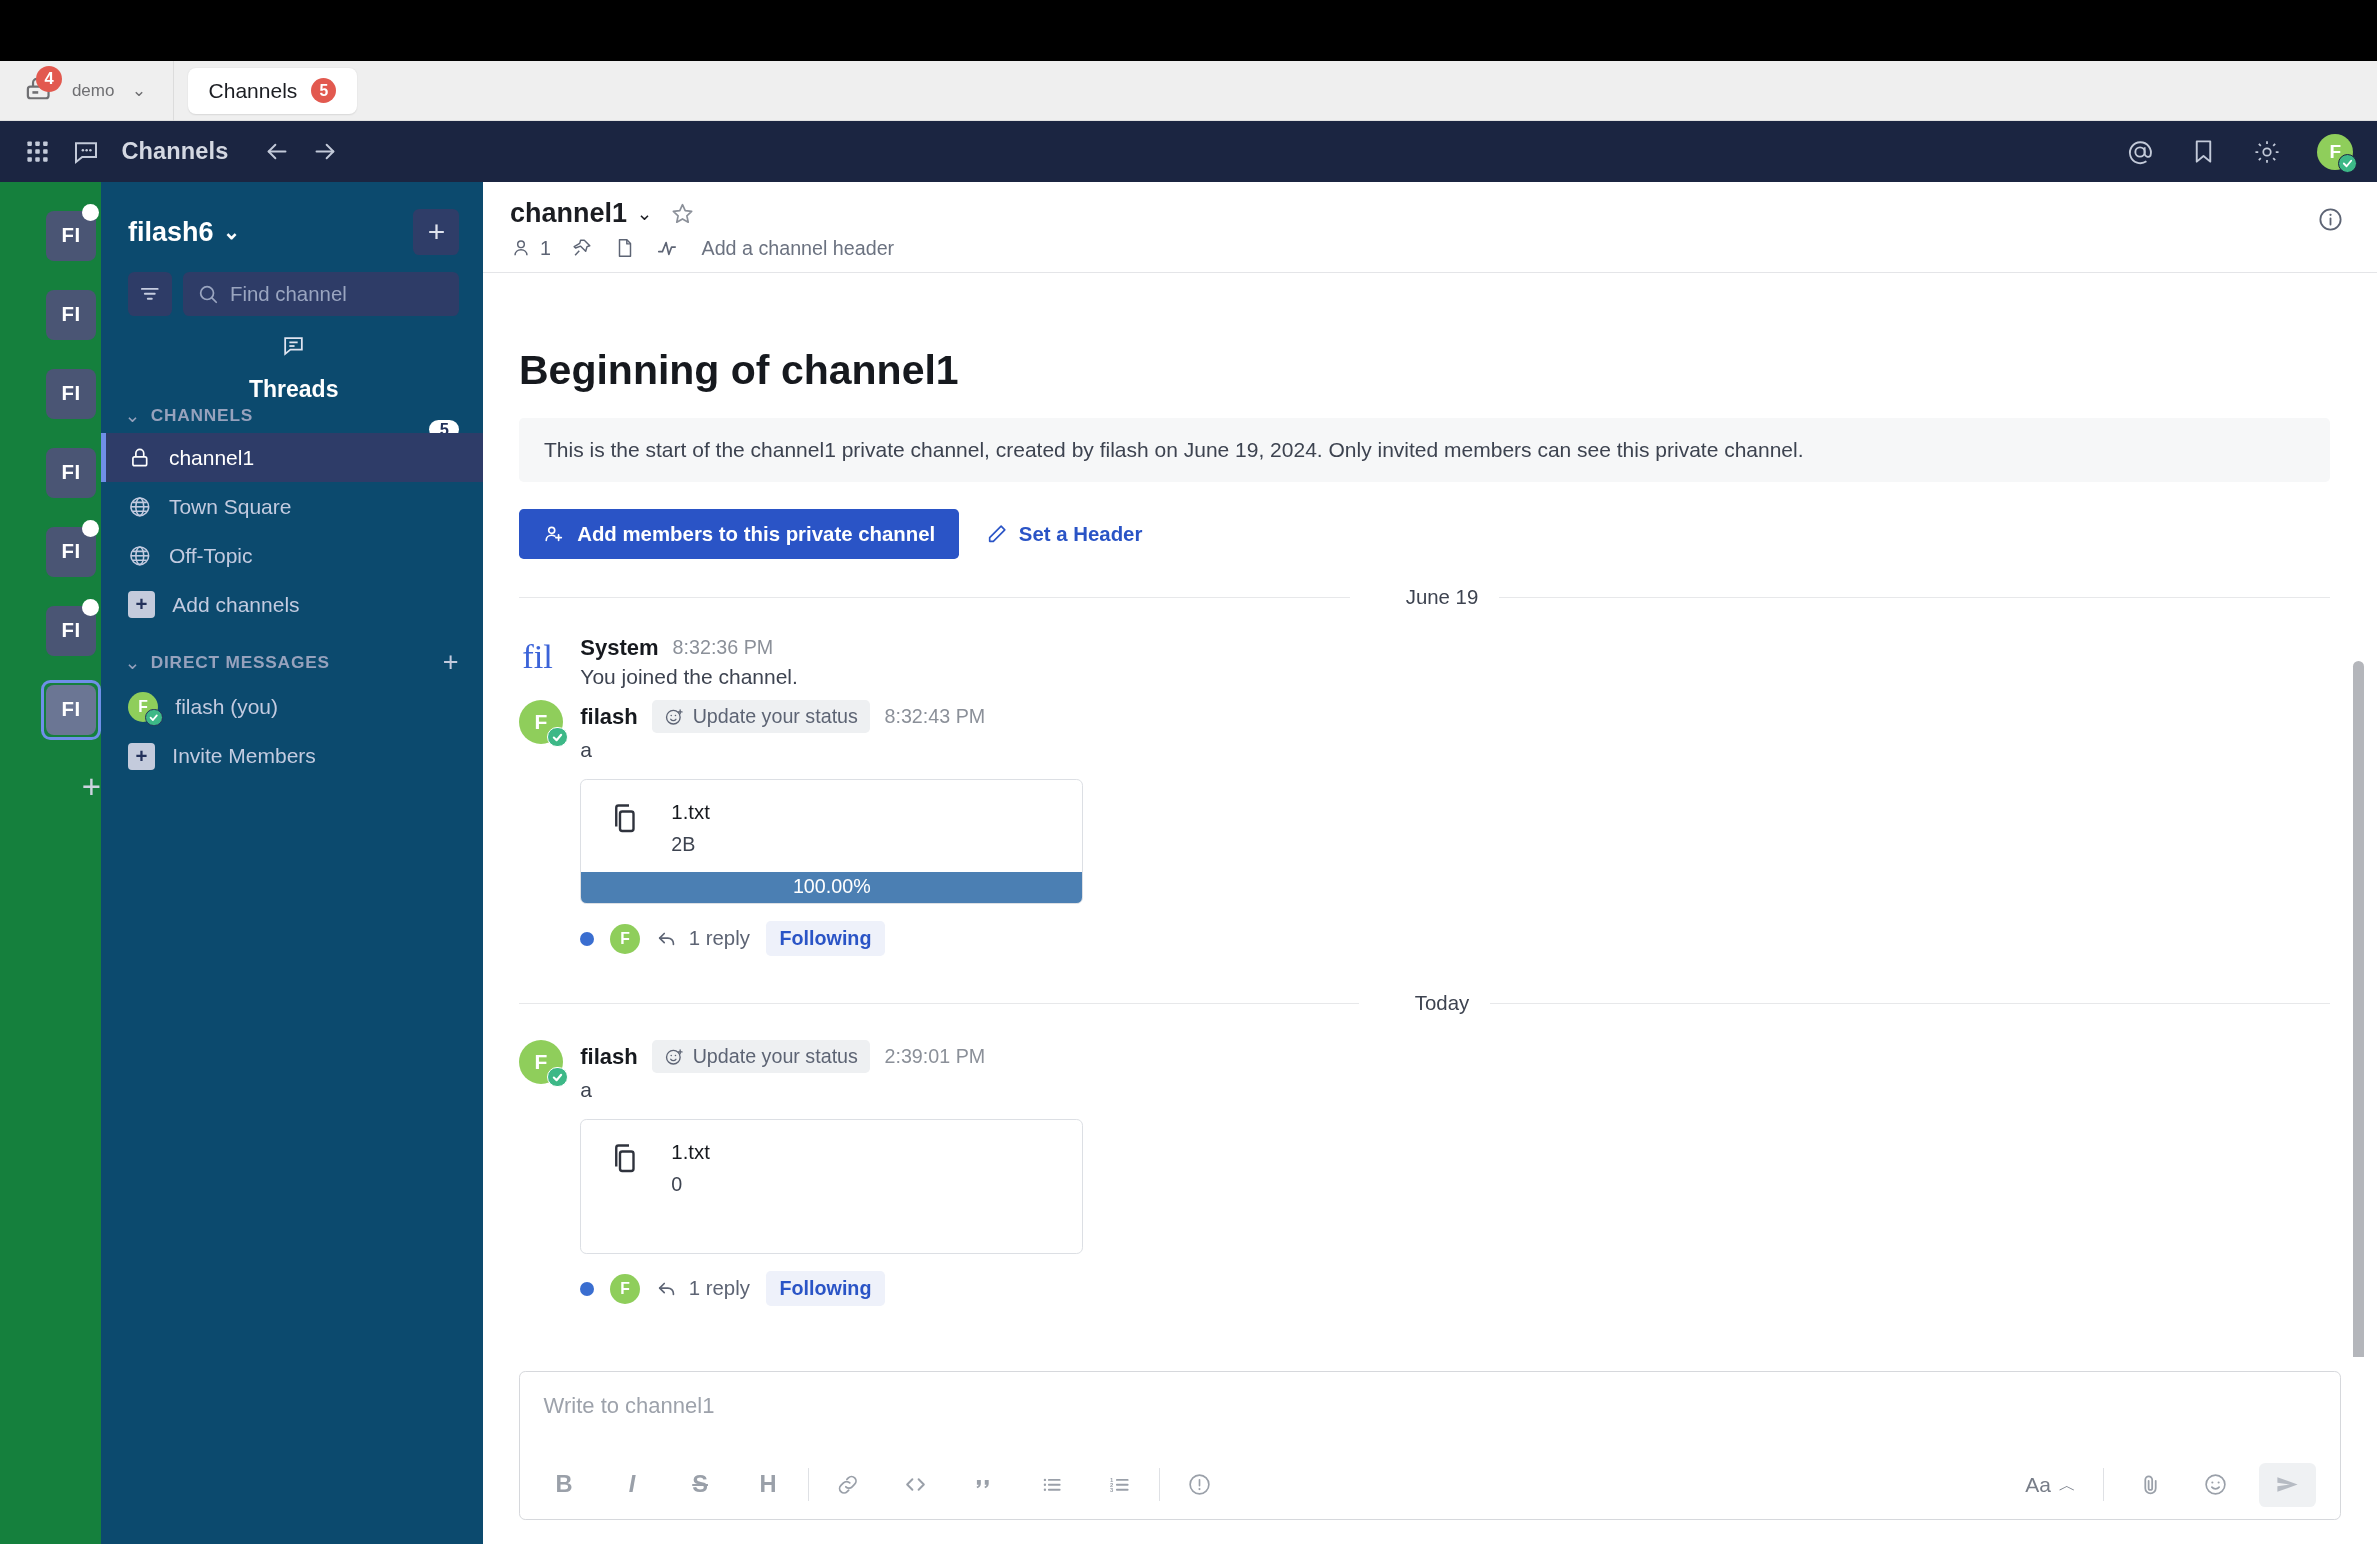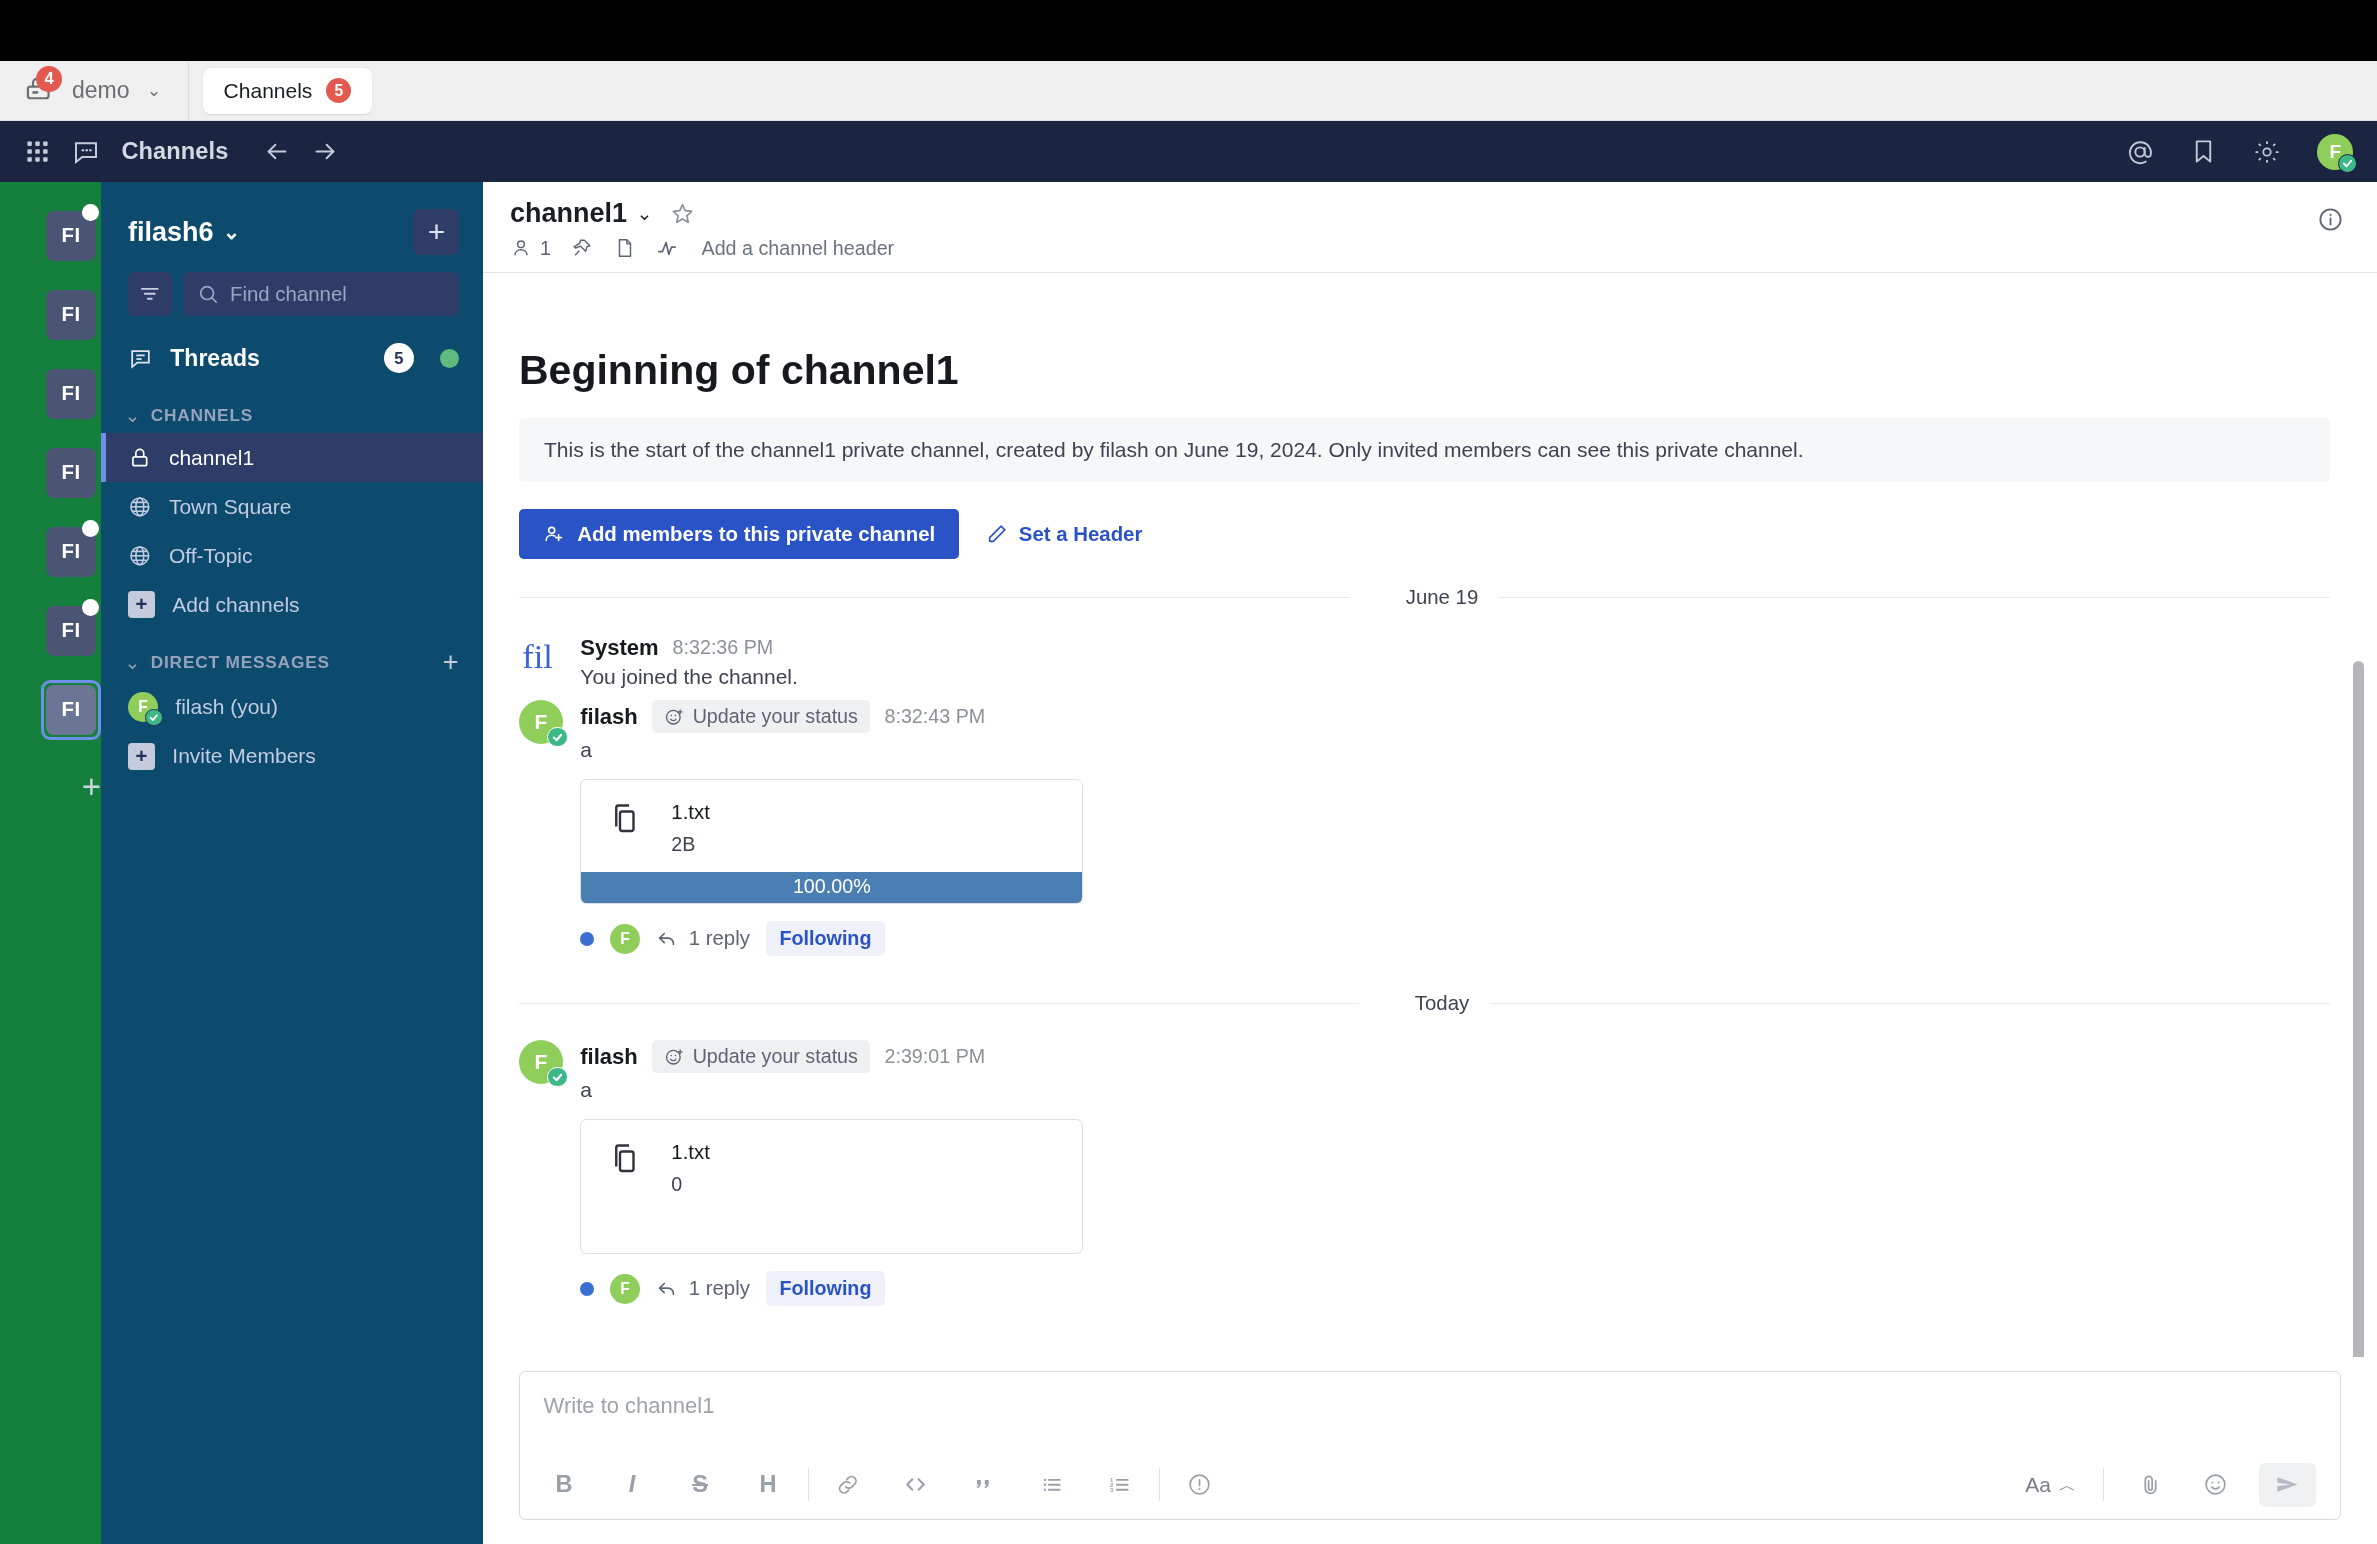--- a/index.html
+++ b/index.html
@@ -28,21 +28,21 @@
     border-right:0.8px solid #dcdcdc;
   }
   .server-icon { position:relative; width:31px; height:31px; display:block; }
   .badge-red {
     position:absolute; background:#e2594f; color:#fff;
     border-radius:785px; font-size:16.5px; font-weight:700;
     min-width:26px; height:26px; display:flex; align-items:center; justify-content:center;
     padding:0 5.5px; line-height:1;
   }
   .server-icon .badge-red { top:-9.4px; left:12.6px; }
-  .team-chip-label { font-size:23px; color:#6f6f72; }
+  .team-chip-label { font-size:17px; color:#6f6f72; }
   .chev { color:#6f6f72; font-size:17.3px; }
 
   .tab-active {
     display:flex; align-items:center; gap:14px;
     background:#fff; border-radius:7.9px;
     height:46px; padding:0 20.4px; margin-left:14px;
     box-shadow:0 0.8px 1.6px rgba(0,0,0,.10);
   }
   .tab-active .tab-label { font-size:21px; color:#1b1d22; font-weight:400; }
   .tab-active .badge-red { position:static; font-size:15.7px; min-width:25px; height:25px; }
@@ -135,21 +135,21 @@
     display:flex; align-items:center; gap:11px; padding:0 14px;
   }
   .sb-find span { color:#9aa5c0; font-size:20.4px; }
 
   .sb-item {
     display:flex; align-items:center; gap:17.3px;
     height:50px; padding:0 23.6px 0 27px;
     color:#c7cfe2; font-size:21px;
     position:relative;
   }
-  .sb-item.threads { color:#fff; font-weight:700; font-size:23px; margin-top:17.3px; }
+  .sb-item.threads { color:#fff; font-weight:700; font-size:23px; margin-top:17.3px;flex-direction:column; }
   .sb-item .count-badge {
     margin-left:auto; background:#fff; color:#23315b;
     border-radius:785px; font-size:16.5px; font-weight:700;
     min-width:30px; height:30px; padding:0 7.9px;
     display:flex; align-items:center; justify-content:center;
   }
   .sb-item .green-dot { width:19px; height:19px; border-radius:50%; background:#5fba7d; margin-left:9.4px; }
 
   .sb-section {
     display:flex; align-items:center; gap:9.4px;

